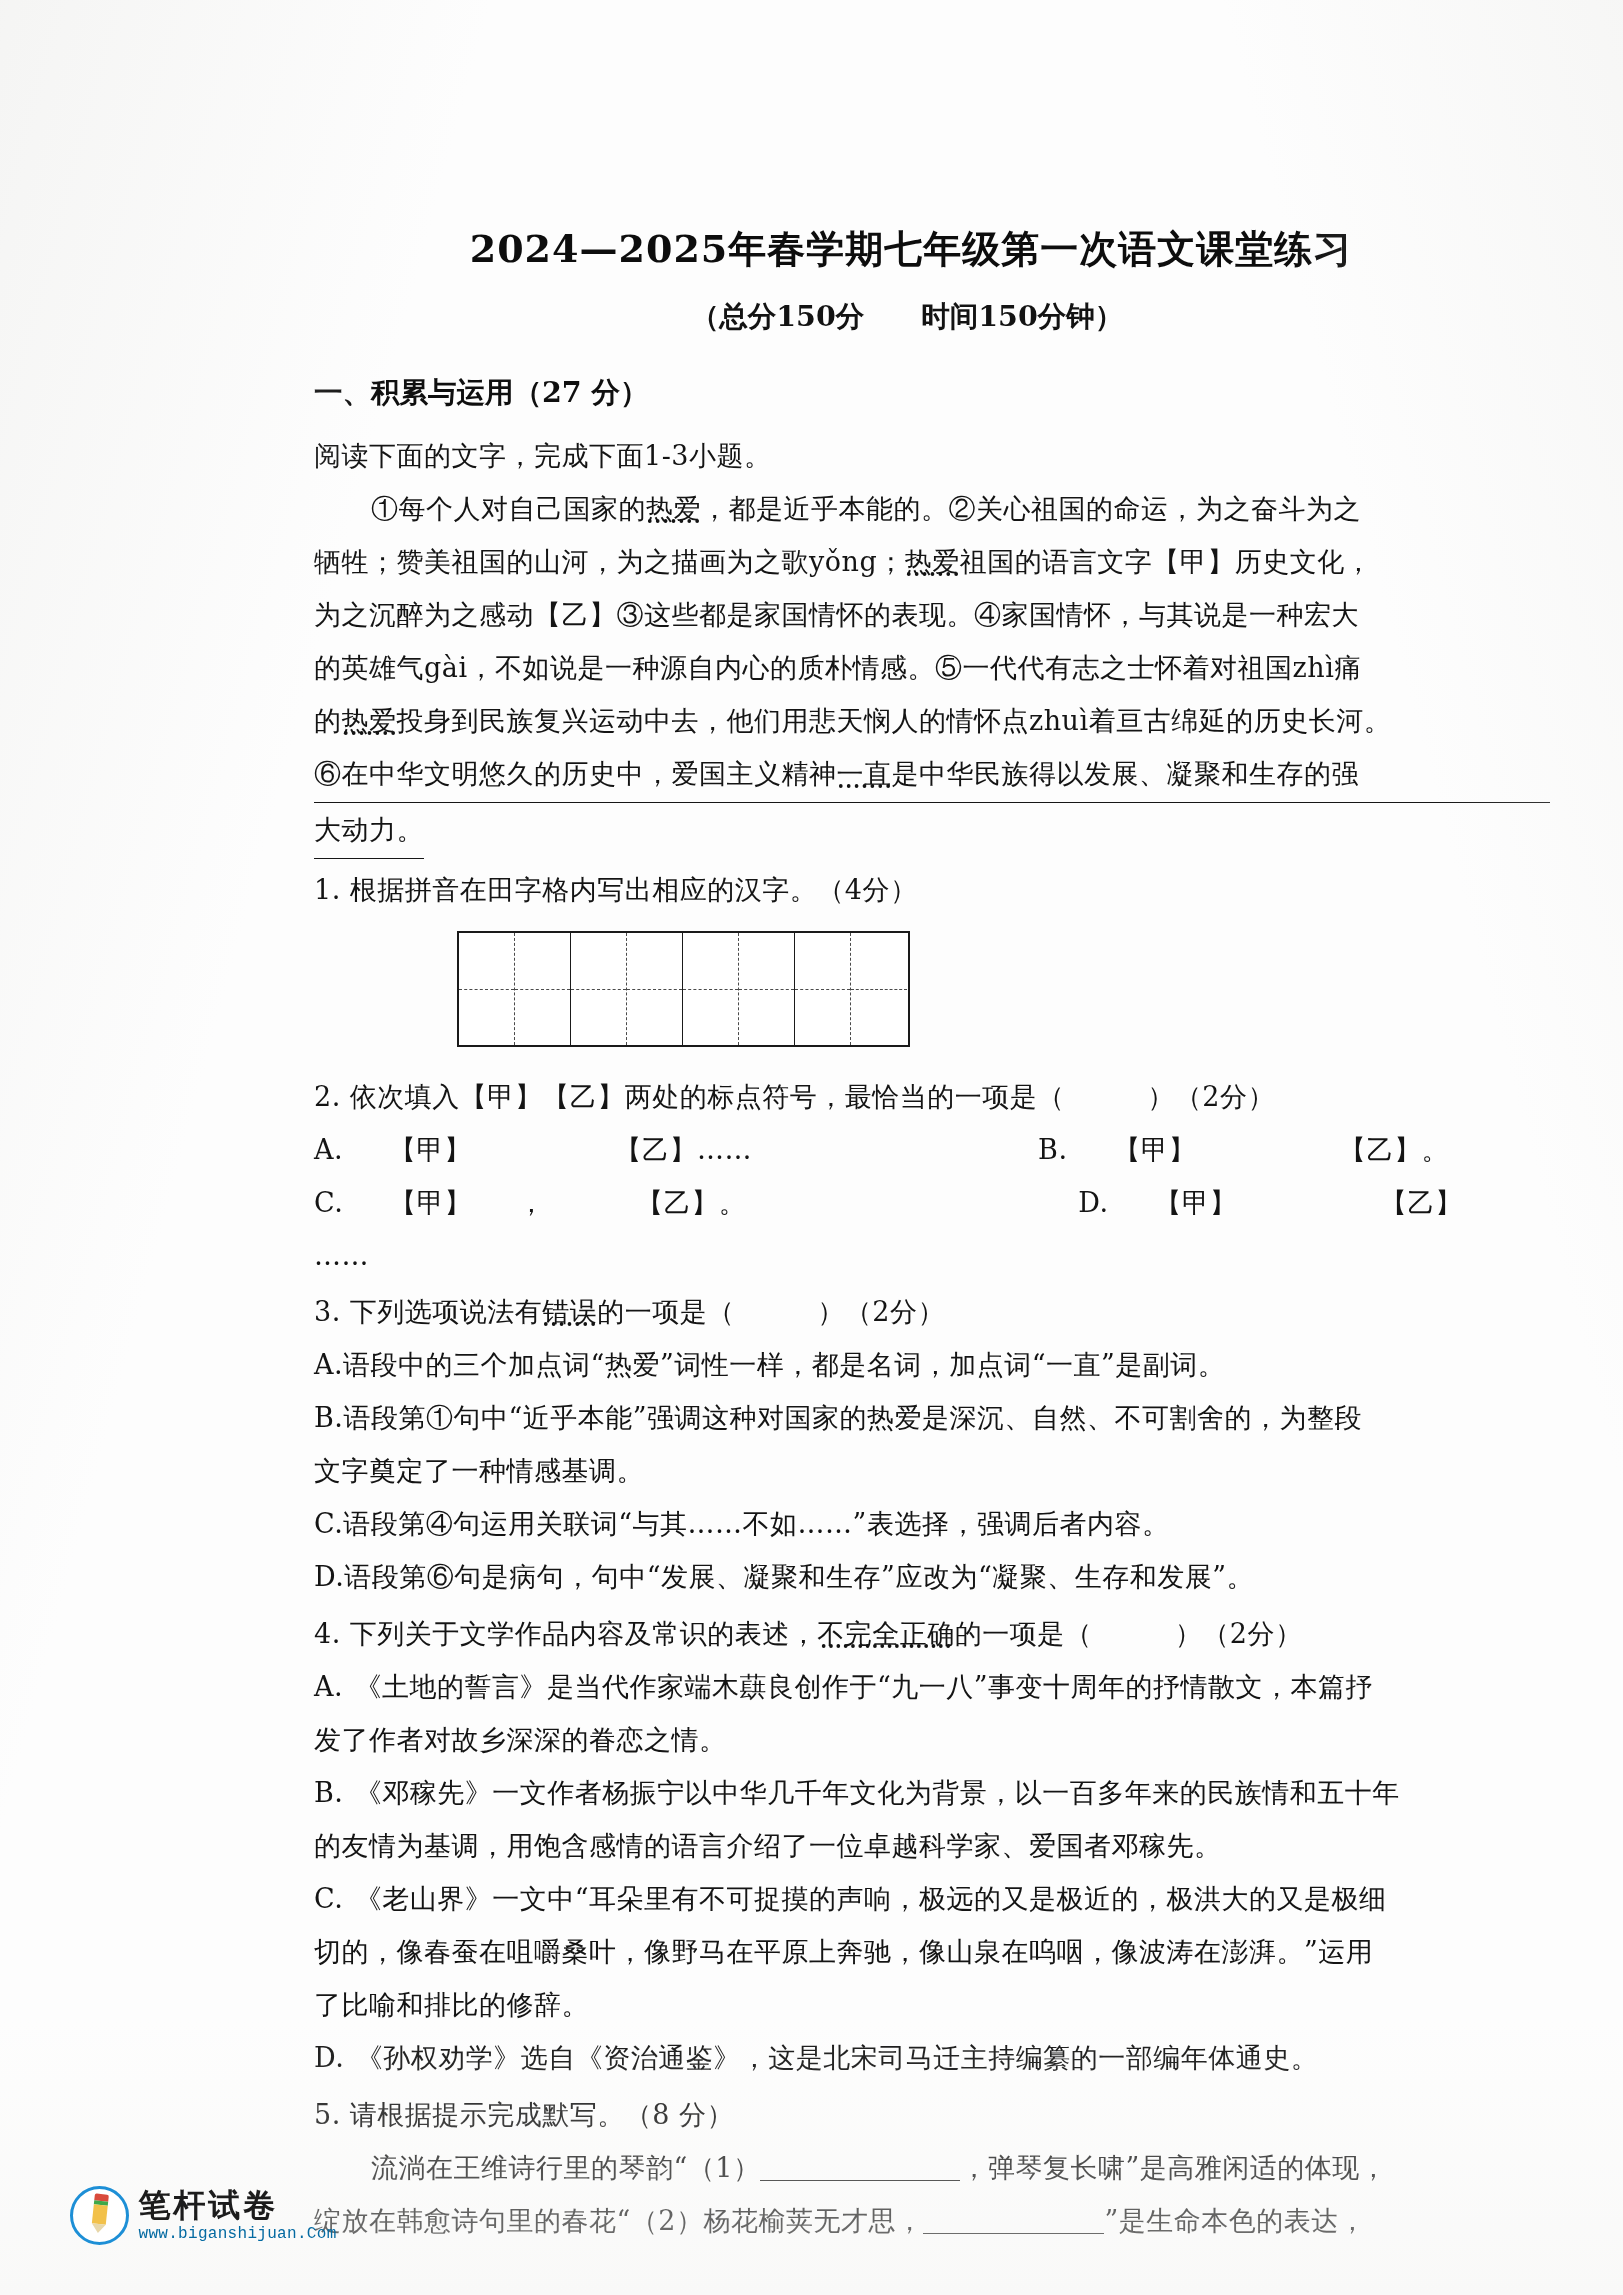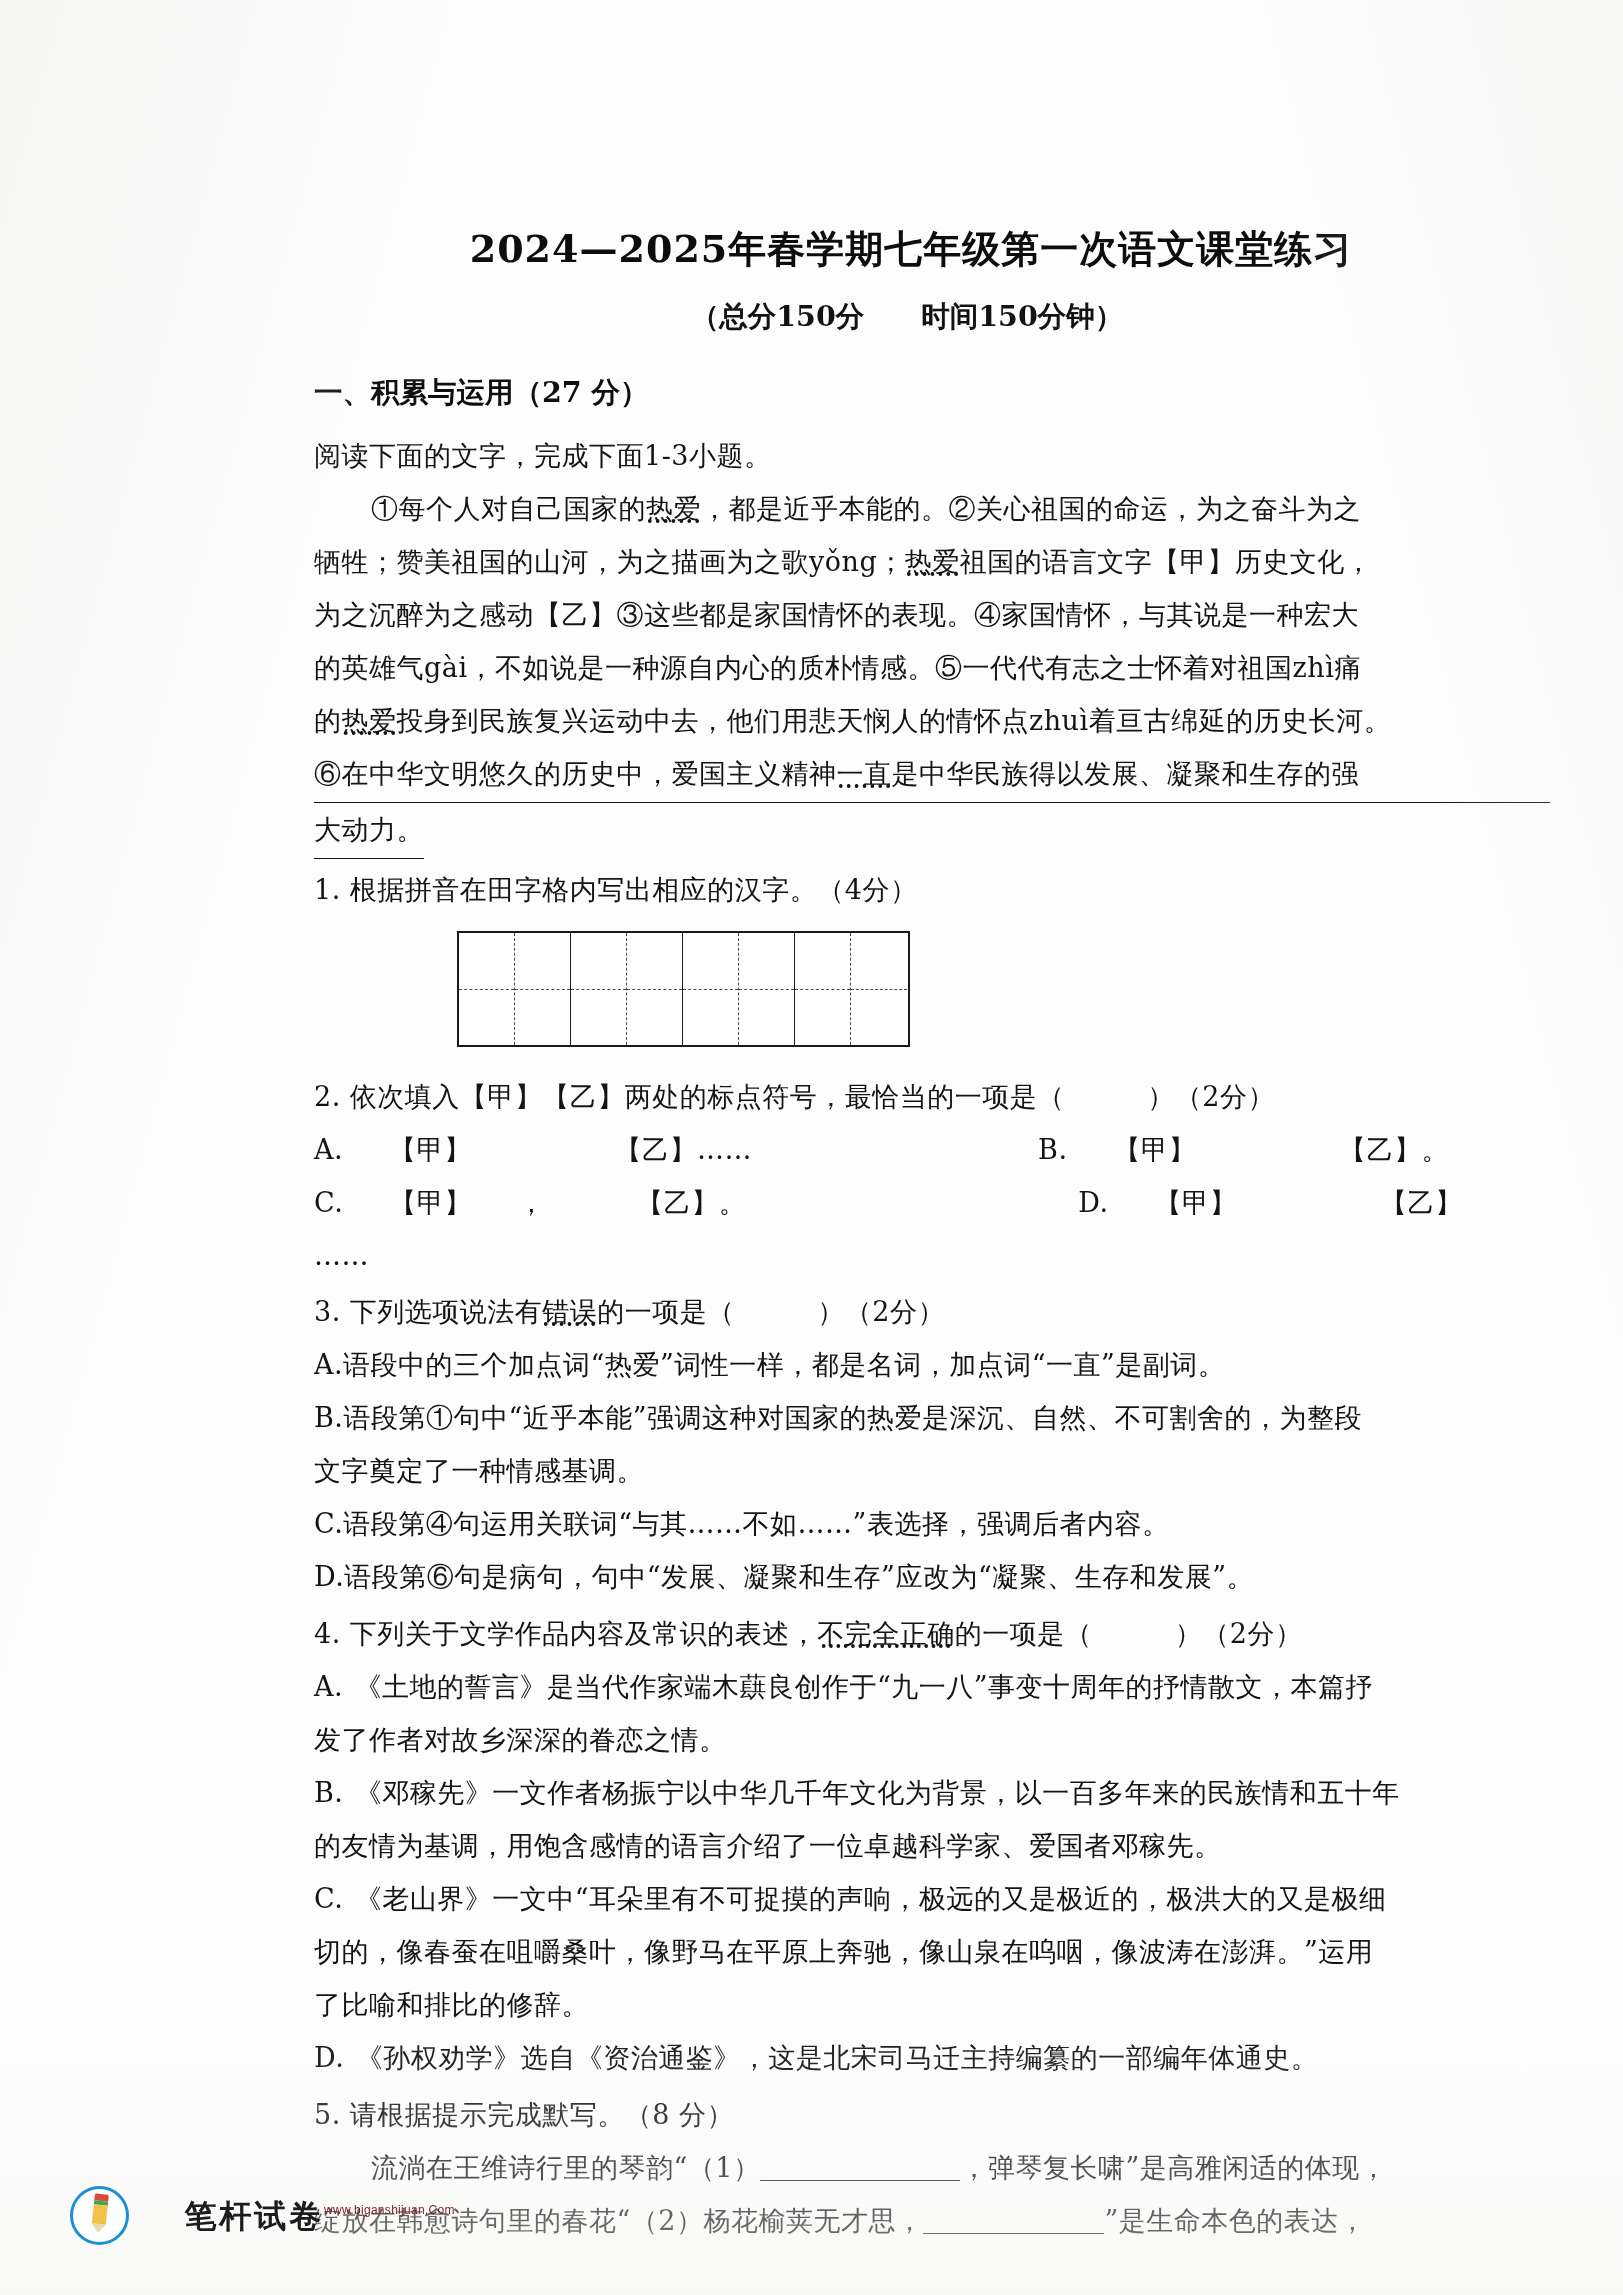--- a/index.html
+++ b/index.html
@@ -187,35 +187,34 @@
     background: #f2c14a;
   }
   .pencil .tip {
     width: 0; height: 0;
     border-left: 7.1px solid transparent;
     border-right: 7.1px solid transparent;
     border-top: 9.5px solid #e8d7a8;
   }
   .logo-text {
     display: flex;
-    flex-direction: row;
+    flex-direction: column;
     line-height: 1;
-    margin-left: 46px;
   }
   .logo-name {
     font-family: "DejaVu Serif", "Liberation Serif", serif;
     font-size: 32px;
     font-weight: bold;
     color: #1c1c1c;
     letter-spacing: 2.9px;
   }
   .logo-url {
-    font-family: Liberation Sans, sans-serif;
-    font-size: 12px;
-    color: #7f1d1d;
+    font-family: Liberation Mono, monospace;
+    font-size: 16px;
+    color: #0369a1;
     margin-top: 4.8px;
     letter-spacing: 0.3px;
   }
 </style>
 </head>
 <body>
 
 <div id="page">
 
   <div class="sheet">

